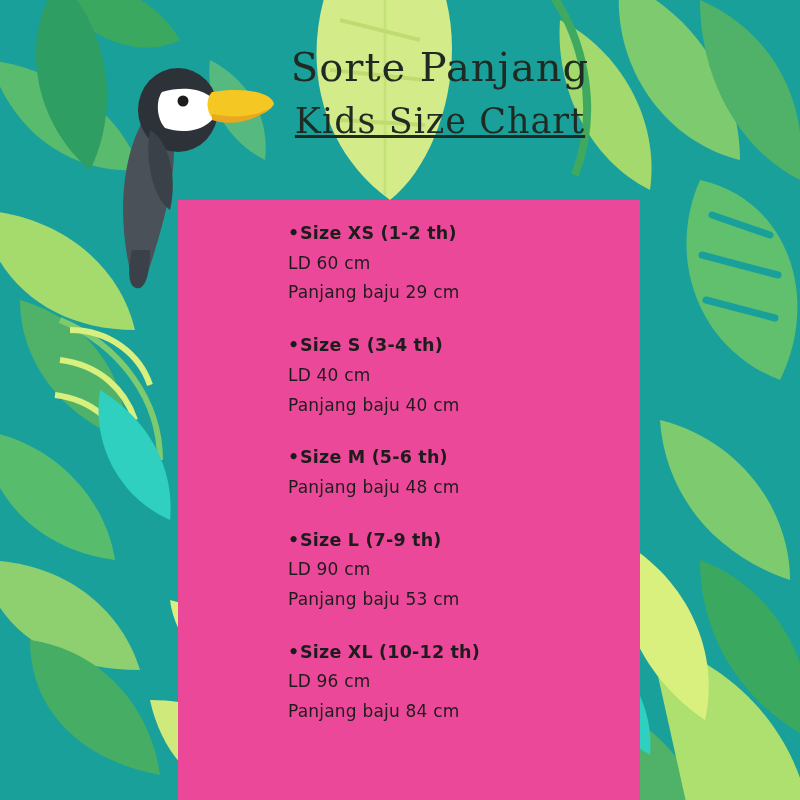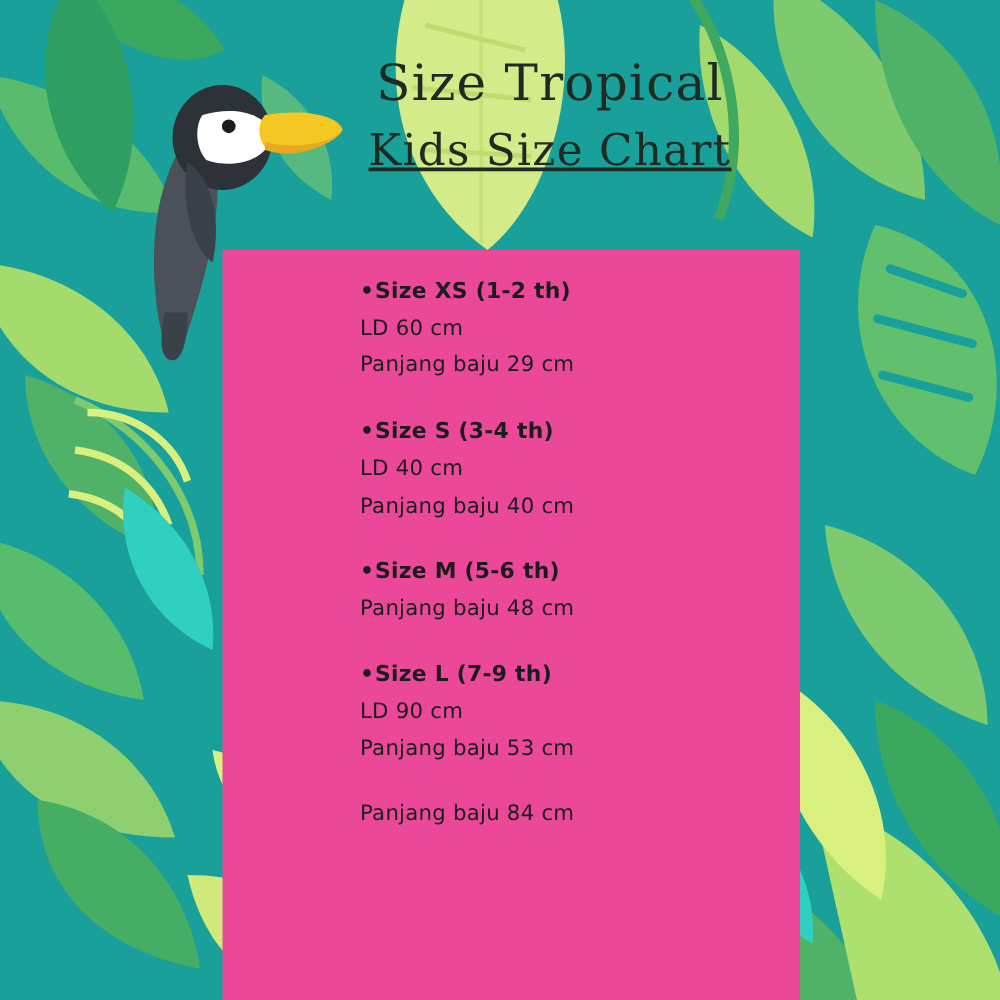--- a/index.html
+++ b/index.html
@@ -166,21 +166,21 @@
       <path d="M212 92 C 248 86, 272 94, 274 104 C 268 116, 240 124, 212 118 C 206 110, 206 98, 212 92 Z" fill="#f5c722"></path>
       <path d="M212 114 C 240 120, 266 114, 274 104 C 262 118, 236 128, 212 120 Z" fill="#e8a81f"></path>
 
       <path d="M150 130 C 168 140, 178 175, 170 210 C 155 200, 144 165, 150 130 Z" fill="#3b4148"></path>
 
       <path d="M120 285 C 150 300, 190 300, 215 290" stroke="#2f9e63" stroke-width="0" fill="none"></path>
     </g>
   </svg>
 
   <div class="title-block">
-    <div class="title-line l1">Size Tropical</div>
+    <div class="title-line l1">Sorte Panjang</div>
     <div class="title-line l2">Kids Size Chart</div>
   </div>
 
   <div class="card">
     <div class="card-inner">
 
       <div class="size-group">
         <div class="size-head">
           <span class="bullet">•</span><span>Size XS (1-2 th)</span>
         </div>
@@ -205,18 +205,22 @@
 
       <div class="size-group">
         <div class="size-head">
           <span class="bullet">•</span><span>Size L (7-9 th)</span>
         </div>
         <div class="size-line">LD 90 cm</div>
         <div class="size-line">Panjang baju 53 cm</div>
       </div>
 
       <div class="size-group">
+        <div class="size-head">
+          <span class="bullet">•</span><span>Size XL (10-12 th)</span>
+        </div>
+        <div class="size-line">LD 96 cm</div>
         <div class="size-line">Panjang baju 84 cm</div>
       </div>
 
     </div>
   </div>
 </div>
 
 </body></html>

